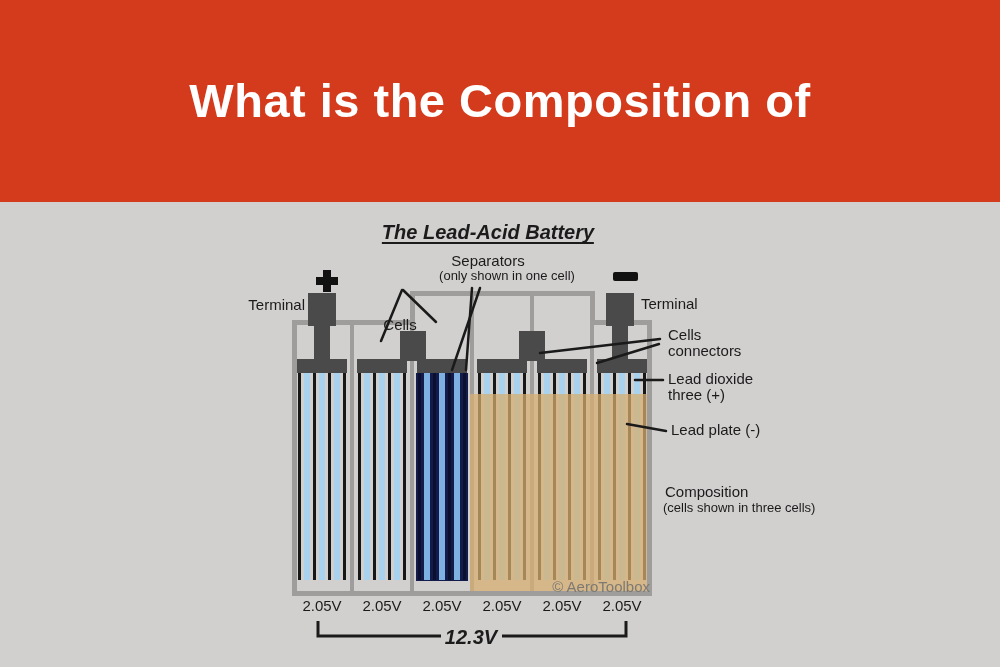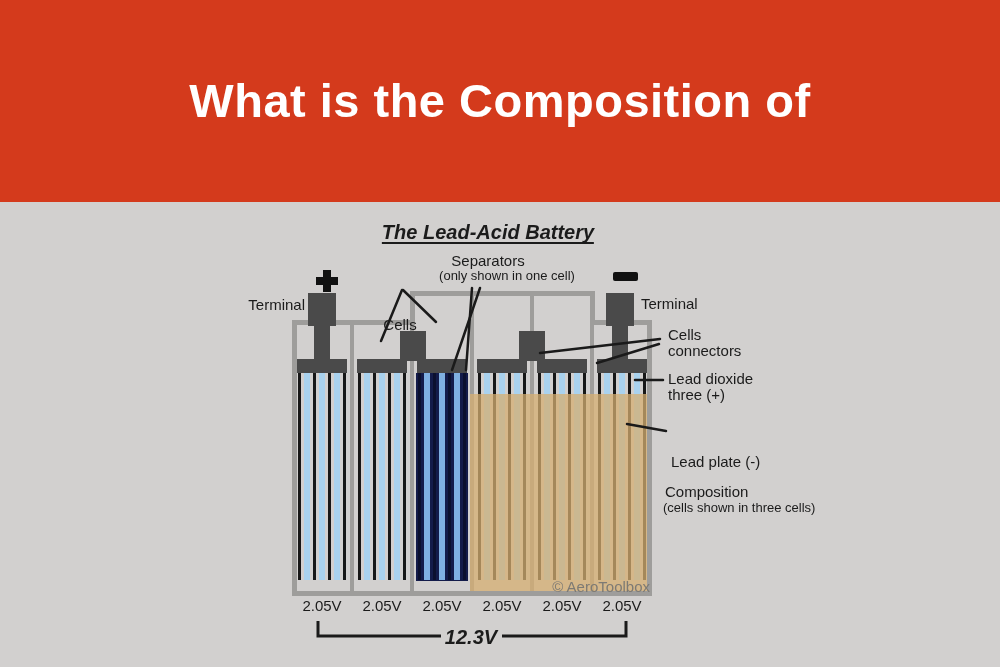--- a/index.html
+++ b/index.html
@@ -129,21 +129,21 @@
 
     <div class="lbl b cx" style="left:400px;top:269px;margin-top:48px;">Cells</div>
 
     <div class="lbl b cx" style="left:488px;top:253px;">Separators</div>
     <div class="lbl note cx" style="left:507px;top:269px;">(only shown in one cell)</div>
 
     <div class="lbl b" style="left:668px;top:327px;width:86px;">Cells connectors</div>
 
     <div class="lbl b" style="left:668px;top:371px;width:104px;">Lead dioxide three (+)</div>
 
-    <div class="lbl b" style="left:671px;top:422px;margin-top:32px;">Lead plate (-)</div>
+    <div class="lbl b" style="left:671px;top:422px;">Lead plate (-)</div>
 
     <div class="lbl b" style="left:665px;top:484px;">Composition</div>
     <div class="lbl note" style="left:663px;top:501px;">(cells shown in three cells)</div>
 
     <div class="lbl watermark right" style="left:550px;top:578px;width:100px;">© AeroToolbox</div>
 
     <div class="lbl b16" style="left:471px;top:629px;transform:translateX(-50%);">12.3V</div>
   <div class="lbl b cx" style="left: 322px; top: 598px;">2.05V</div>
       <div class="lbl b cx" style="left: 382px; top: 598px;">2.05V</div>
       <div class="lbl b cx" style="left: 442px; top: 598px;">2.05V</div>

